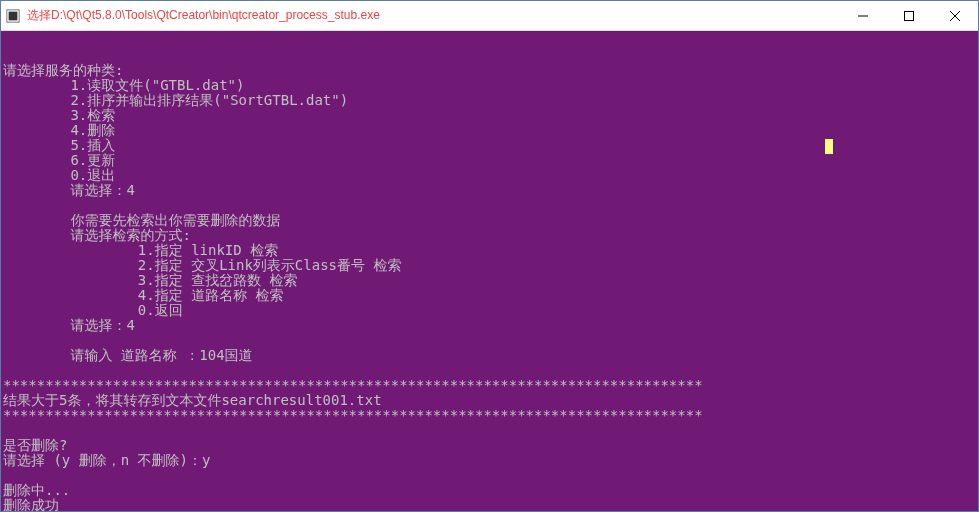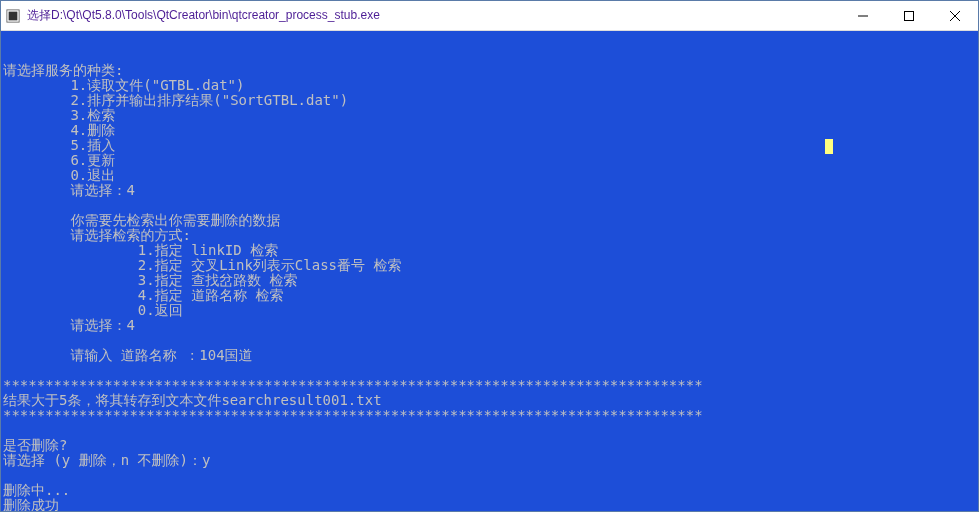--- a/index.html
+++ b/index.html
@@ -32,36 +32,36 @@
       margin-right: 6px;
       display: flex;
       align-items: center;
       justify-content: center;
     }
     .title-icon svg { width: 14px; height: 14px; }
     .title-text {
       flex: 1;
       font-size: 12px;
       font-family: "Microsoft YaHei", sans-serif;
-      color: #4c1d95;
+      color: #ef4444;
     }
     .win-controls { display: flex; height: 100%; }
     .win-btn {
       width: 46px;
       height: 29px;
       display: flex;
       align-items: center;
       justify-content: center;
       font-family: sans-serif;
       font-size: 11px;
       cursor: pointer;
     }
     .console {
       flex: 1;
-      background: #1d4ed8;
+      background: #701a75;
       color: #c0c0c0;
       padding: 2px 0 0 2px;
       font-family: "NSimSun", "SimSun", "宋体", monospace;
       font-size: 14px;
       line-height: 15px;
       white-space: pre;
       position: relative;
       overflow: hidden;
     }
     .console .line { white-space: pre; }

